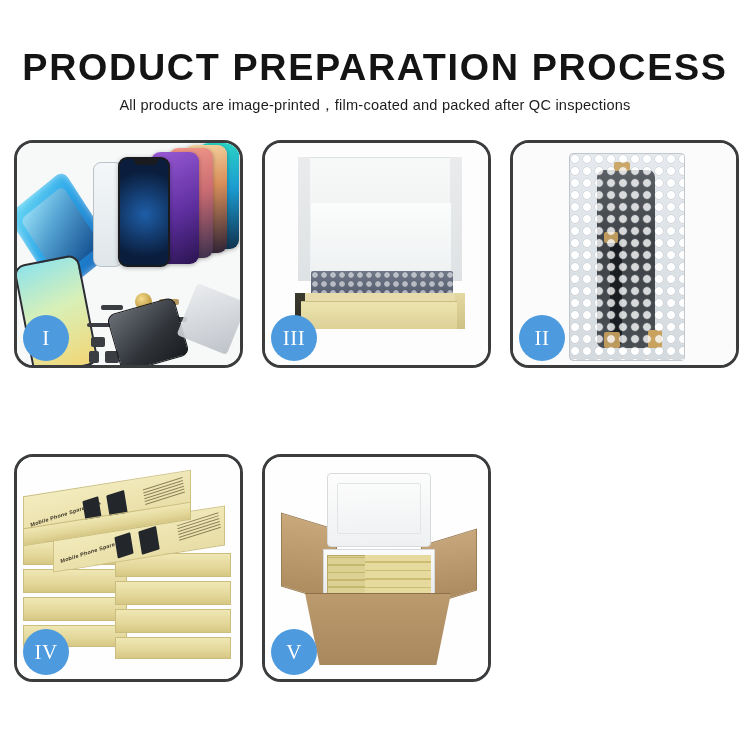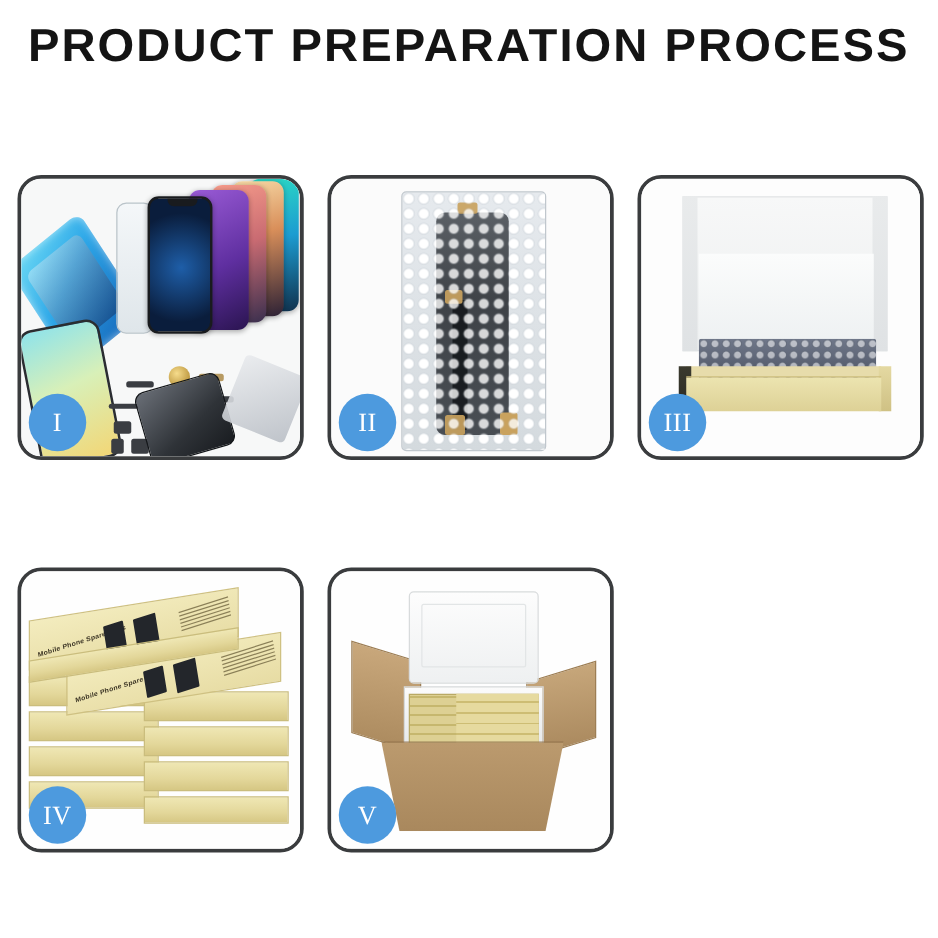--- a/index.html
+++ b/index.html
@@ -10,21 +10,21 @@
     height: 750px;
     background: #ffffff;
     font-family: "Liberation Sans", sans-serif;
     overflow: hidden;
     position: relative;
   }
 
   .page { width: 750px; height: 750px; position: relative; }
 
   
-  .header { width: 750px; padding-top: 18px; text-align: center; }
+  .header { width: 750px; padding-top: 49px; text-align: center; }
 
   .title {
     font-family: "Liberation Sans", sans-serif;
     font-size: 37px;
     font-weight: 700;
     letter-spacing: 1.6px;
     color: #141414;
     line-height: 1.02;
     white-space: nowrap;
     transform: scaleX(1.02);
@@ -309,20 +309,21 @@
   .c6-tapeb { position:absolute; left:50px; top:160px; width:16px; height:14px;
               background:#b5956b; }
 </style>
 </head>
 <body>
 
 <div class="page">
 
   <div class="header">
     <div class="title">PRODUCT PREPARATION PROCESS</div>
+    <div class="subtitle">All products are image-printed，film-coated and packed after QC inspections</div>
   </div>
 
   <div class="grid">
 
     <div class="card">
       <div class="card-stage p1">
         <div class="film"></div>
         <div class="glass"></div>
         <div class="ph ph-e"></div>
         <div class="ph ph-d"></div>
@@ -343,50 +344,50 @@
           <div class="pt" style="left:72px;top:6px;width:20px;height:6px;background:#b79a62;"></div>
           <div class="pt" style="left:74px;top:24px;width:26px;height:5px;"></div>
         </div>
         <div class="back-housing"></div>
         <div class="tweezer"></div>
       </div>
       <div class="badge">I</div>
     </div>
 
     <div class="card">
+      <div class="card-stage p3">
+        <div class="lid3"></div>
+        <div class="lid3-side-l"></div>
+        <div class="lid3-side-r"></div>
+        <div class="foam3"></div>
+        <div class="bw3"></div>
+        <div class="box3-rim"></div>
+        <div class="box3-left"></div>
+        <div class="box3-right"></div>
+        <div class="box3-front"></div>
+      </div>
+      <div class="badge">III</div>
+    </div>
+
+    <div class="card">
       <div class="card-stage p2">
         <div class="bubble-bag">
           <div class="bag-part"></div>
           <div class="bag-flex"></div>
           <div class="tape-a"></div>
           <div class="tape-b"></div>
           <div class="tape-c"></div>
           <div class="tape-d"></div>
           <div class="bubble-overlay"></div>
         </div>
       </div>
       <div class="badge">II</div>
     </div>
 
     <div class="card">
-      <div class="card-stage p3">
-        <div class="lid3"></div>
-        <div class="lid3-side-l"></div>
-        <div class="lid3-side-r"></div>
-        <div class="foam3"></div>
-        <div class="bw3"></div>
-        <div class="box3-rim"></div>
-        <div class="box3-left"></div>
-        <div class="box3-right"></div>
-        <div class="box3-front"></div>
-      </div>
-      <div class="badge">III</div>
-    </div>
-
-    <div class="card">
       <div class="card-stage p4">
         <div class="stack">
 
           <div class="sbox" style="left:0;top:150px;width:104px;height:22px;"></div>
           <div class="sbox" style="left:0;top:122px;width:104px;height:24px;"></div>
           <div class="sbox" style="left:0;top:94px;width:104px;height:24px;"></div>
           <div class="sbox" style="left:0;top:66px;width:104px;height:24px;"></div>
 
           <div class="sbox" style="left:92px;top:162px;width:116px;height:22px;"></div>
           <div class="sbox" style="left:92px;top:134px;width:116px;height:24px;"></div>

